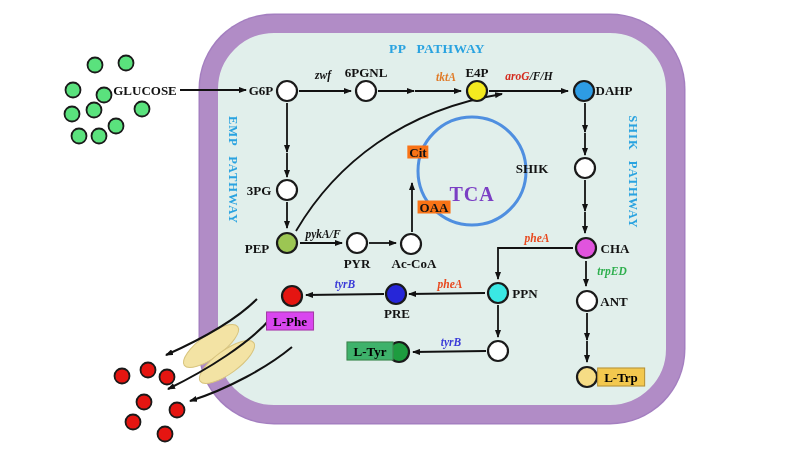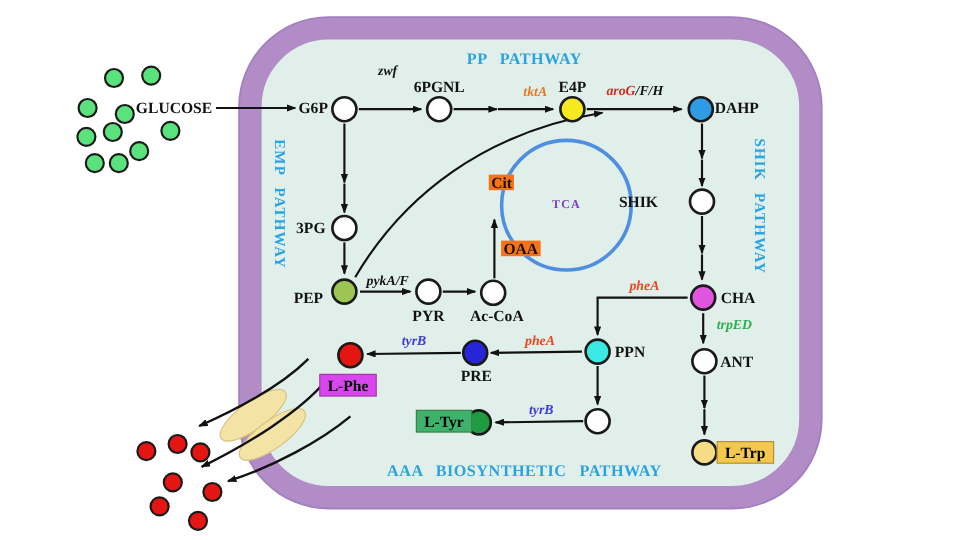--- a/index.html
+++ b/index.html
@@ -8,21 +8,21 @@
   #cell{position:absolute;left:200px;top:15px;width:484px;height:408px;
         background:#e1efeb;border:18px solid #b18cc6;border-radius:74px;
         box-sizing:border-box;box-shadow:0 0 0 1.5px #a47fc0;}
   svg{position:absolute;left:0;top:0;}
   .lbl{position:absolute;transform:translate(-50%,-50%);white-space:nowrap;
        font-weight:bold;font-size:13px;color:#121212;line-height:1;}
   .enz{font-size:11.5px;font-style:italic;}
   .pw{color:#2aa3e0;font-size:13.5px;word-spacing:7px;letter-spacing:.4px;}
   .vert{writing-mode:vertical-rl;font-size:12.5px;letter-spacing:1px;word-spacing:6px;}
   .mask{background:#f97316;padding:0 2px;}
-  .tca{color:#7b3fc4;font-size:10px;letter-spacing:1px;}
+  .tca{color:#7b3fc4;font-size:20px;letter-spacing:1px;margin-top:23px;}
   .tag{position:absolute;transform:translate(-50%,-50%);font-weight:bold;font-size:13px;
        padding:2px 6px;border:1px solid rgba(60,40,20,.35);line-height:1;}
   .c-tktA{color:#e07b28;} .c-aroG{color:#d42b1e;} .c-pheA{color:#e8491f;}
   .c-tyrB{color:#3b3bd8;} .c-trpED{color:#2eaf4e;}
 </style>
 </head>
 <body>
 
 <div id="stage">
 
@@ -112,42 +112,41 @@
         <circle cx="144" cy="402" r="7.5"></circle>
       <circle cx="133" cy="422" r="7.5"></circle>
         <circle cx="177" cy="410" r="7.5"></circle>
       <circle cx="165" cy="434" r="7.5"></circle>
     </g>
   </svg>
 
   <div class="lbl pw" style="left:437px;top:49px;">PP PATHWAY</div>
   <div class="lbl pw vert" style="left:233px;top:170px;">EMP PATHWAY</div>
   <div class="lbl pw vert" style="left:633px;top:172px;">SHIK PATHWAY</div>
-  <div class="lbl pw" style="left:437px;top:392px;">AAA BIOSYNTHETIC PATHWAY</div>
   <div class="lbl tca" style="left:472px;top:171px;">TCA</div>
 
   <div class="lbl" style="left:145px;top:90px;text-align:right;">GLUCOSE</div>
 
   <div class="lbl" style="left:261px;top:90px;">G6P</div>
   <div class="lbl" style="left:366px;top:72px;">6PGNL</div>
   <div class="lbl" style="left:477px;top:72px;">E4P</div>
   <div class="lbl" style="left:614px;top:90px;">DAHP</div>
   <div class="lbl" style="left:259px;top:190px;">3PG</div>
   <div class="lbl" style="left:257px;top:248px;">PEP</div>
   <div class="lbl" style="left:357px;top:263px;">PYR</div>
   <div class="lbl" style="left:414px;top:263px;">Ac-CoA</div>
   <div class="lbl mask" style="left:434px;top:207px;">OAA</div>
   <div class="lbl mask" style="left:418px;top:152px;">Cit</div>
   <div class="lbl" style="left:532px;top:168px;">SHIK</div>
   <div class="lbl" style="left:615px;top:248px;">CHA</div>
   <div class="lbl" style="left:614px;top:301px;">ANT</div>
   <div class="lbl" style="left:525px;top:293px;">PPN</div>
   <div class="lbl" style="left:397px;top:313px;">PRE</div>
 
-  <div class="lbl enz" style="left:323px;top:60px;">zwf</div>
+  <div class="lbl enz" style="left:323px;top:76px;">zwf</div>
   <div class="lbl enz c-tktA" style="left:446px;top:78px;">tktA</div>
   <div class="lbl enz" style="left:529px;top:77px;"><span class="c-aroG">aroG</span><span>/F/H</span></div>
   <div class="lbl enz" style="left:323px;top:235px;">pykA/F</div>
   <div class="lbl enz c-pheA" style="left:537px;top:239px;">pheA</div>
   <div class="lbl enz c-pheA" style="left:450px;top:285px;">pheA</div>
   <div class="lbl enz c-tyrB" style="left:345px;top:285px;">tyrB</div>
   <div class="lbl enz c-tyrB" style="left:451px;top:343px;">tyrB</div>
   <div class="lbl enz c-trpED" style="left:612px;top:272px;">trpED</div>
 
   <div class="tag" style="left:290px;top:321px;background:#d946ef;">L-Phe</div>

